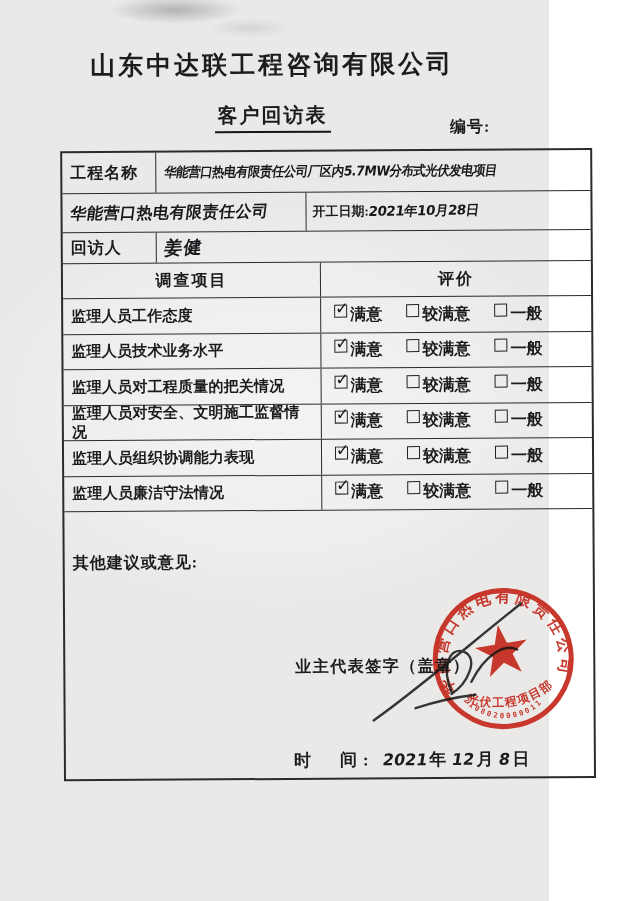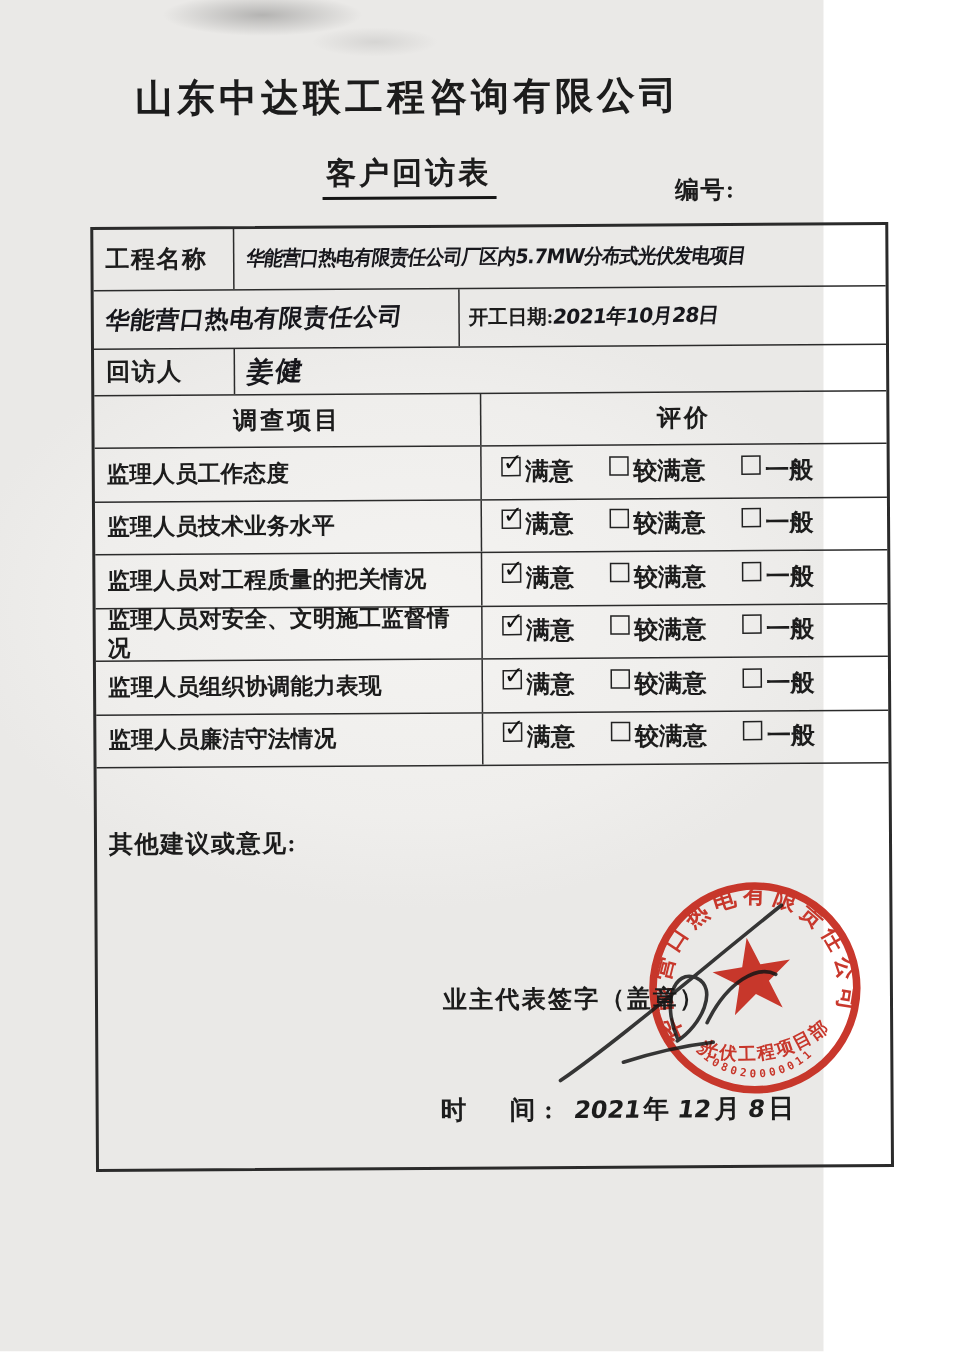--- a/index.html
+++ b/index.html
@@ -66,21 +66,21 @@
   }
   .hw-project{font-size:13.5px;white-space:nowrap;transform:skewX(-8deg) scaleX(.92);transform-origin:left center;letter-spacing:-0.5px;}
   .hw-builder{font-size:16px;letter-spacing:0.5px;}
   .hw-date{font-size:13.5px;letter-spacing:-0.5px;}
   .hw-sign{font-size:18px;letter-spacing:1px;transform:skewX(-10deg) rotate(-2deg);}
 
   .big{position:relative;height:271px;border-bottom:none;display:block;}
   .other-label{position:absolute;left:8px;top:9px;font-size:16px;font-weight:bold;letter-spacing:1px;margin-top:32px;}
   .sign-line{position:absolute;left:230px;top:146px;font-size:16px;font-weight:bold;letter-spacing:1.5px;white-space:nowrap;}
   .time-line{position:absolute;left:228px;top:218px;font-size:17px;white-space:nowrap;display:flex;align-items:baseline;}
-  .time-label{font-weight:bold;letter-spacing:6px;margin-right:8px;}
+  .time-label{font-weight:bold;letter-spacing:6px;margin-right:8px;margin-top:20px;}
   .time-unit{font-weight:bold;margin:0 6px 0 2px;}
   .hw-time{font-family:"DejaVu Sans",sans-serif;font-weight:600;display:inline-block;transform:skewX(-9deg);font-size:16px;}
 
   .stamp{position:absolute;left:360px;top:71px;width:156px;height:156px;opacity:.92;}
   .signature{position:absolute;left:288px;top:78px;width:230px;height:142px;}
 </style>
 </head>
 <body>
 
 <div class="sheet">

